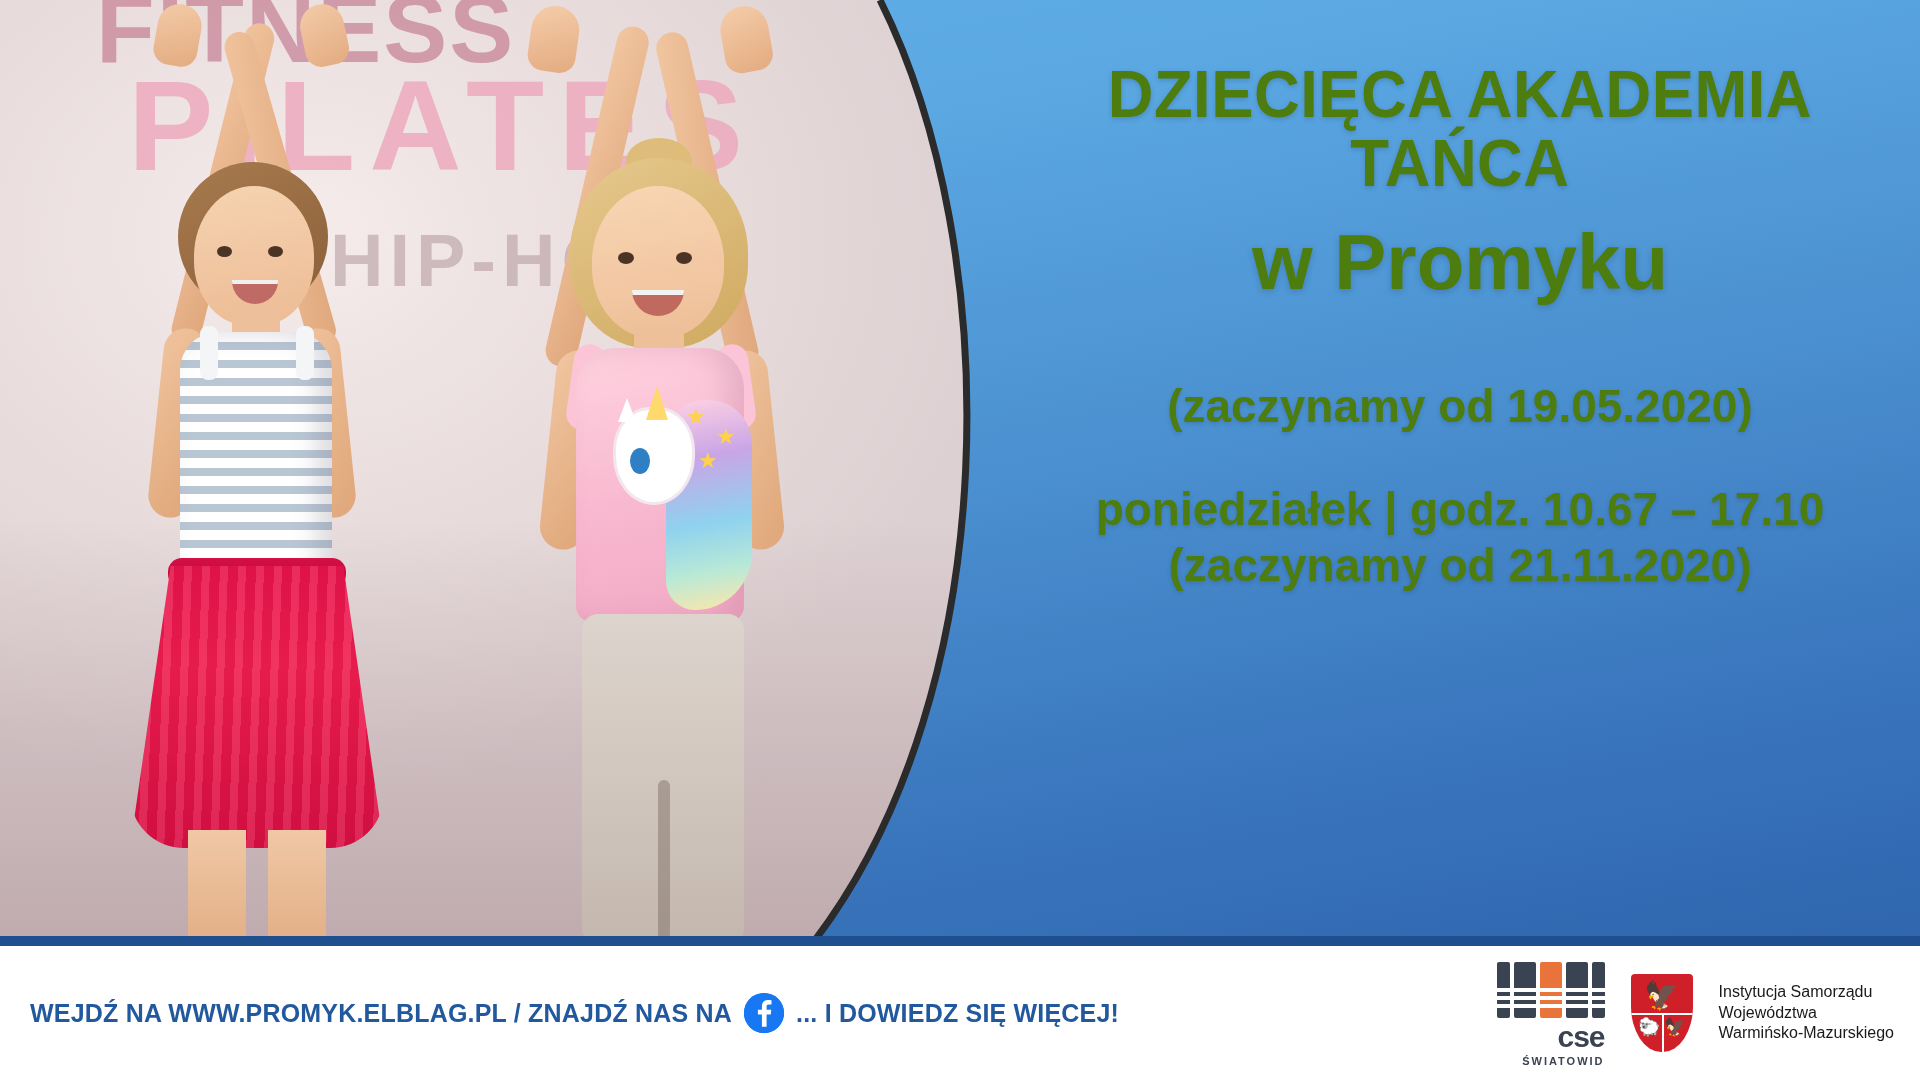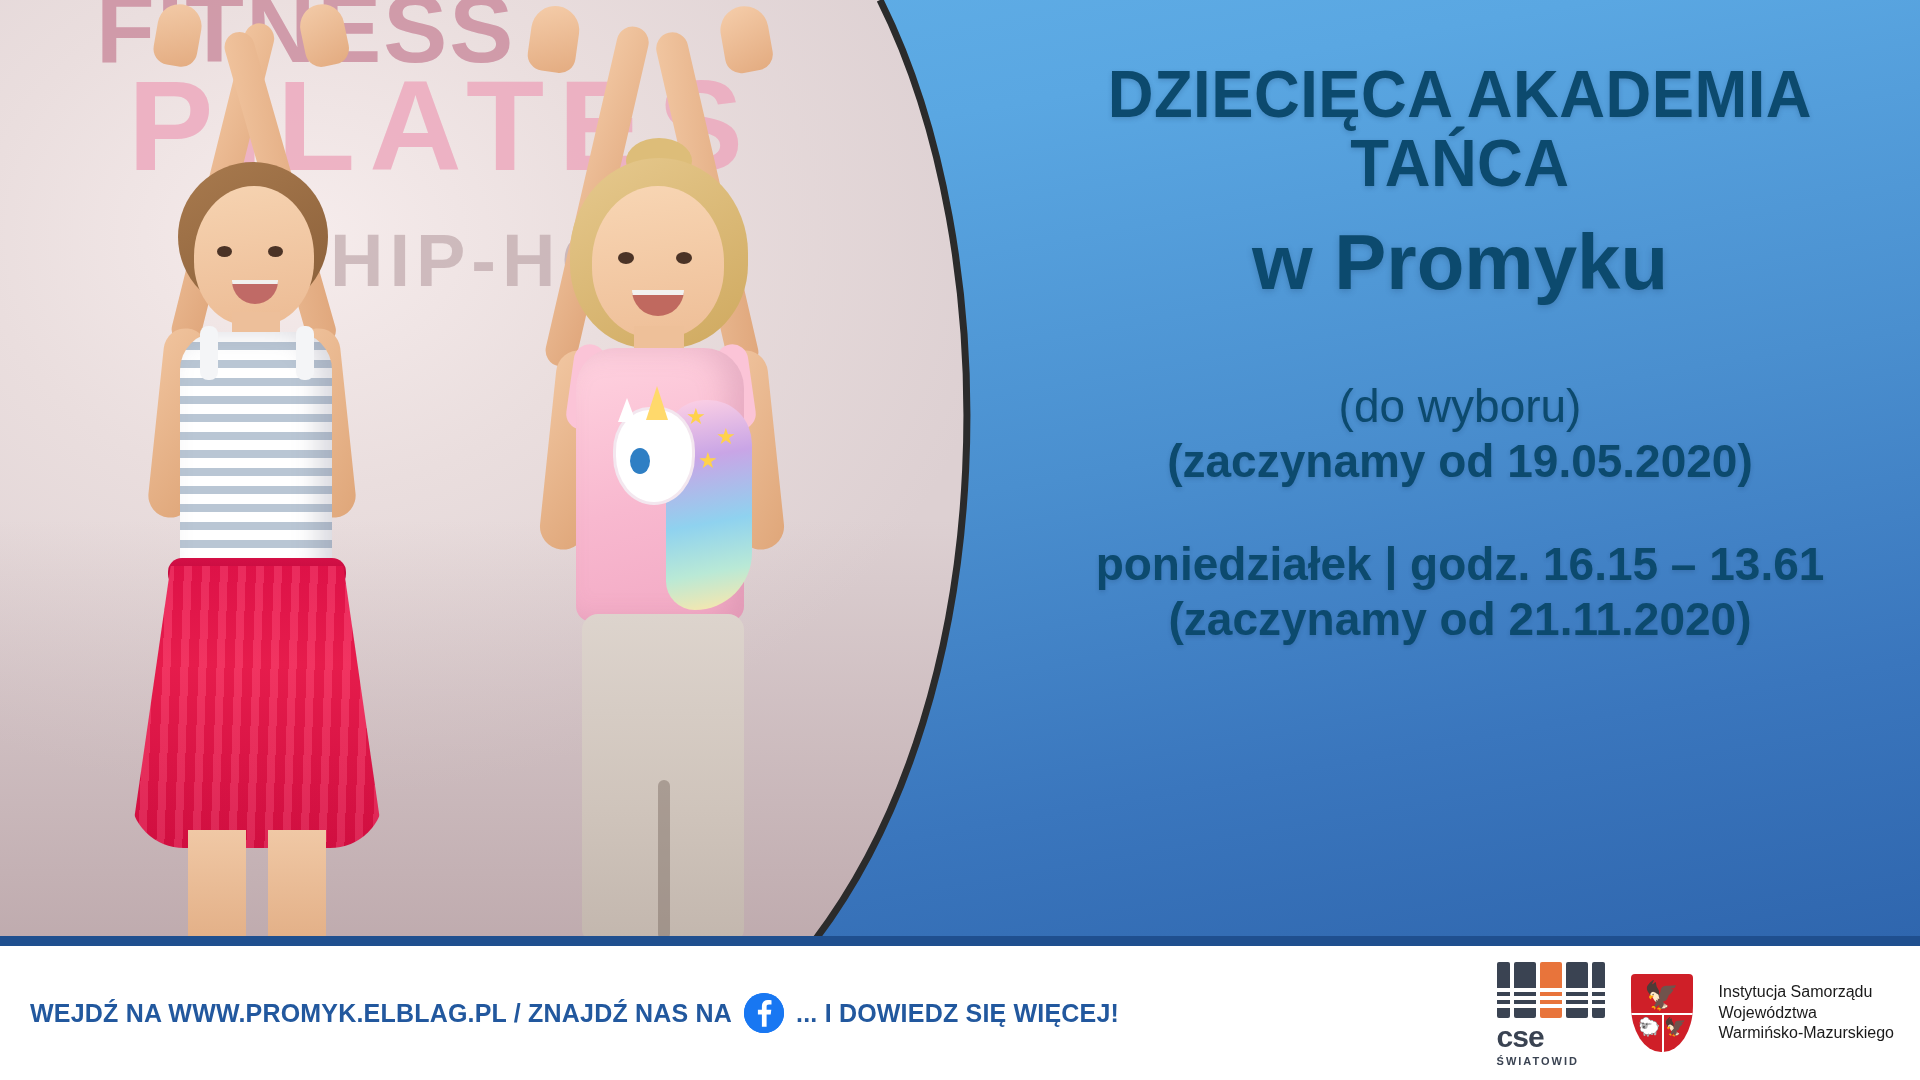--- a/index.html
+++ b/index.html
@@ -212,21 +212,21 @@
   }
   .gB .legsplit{
     position:absolute; left:228px; top:780px; width:12px; height:160px;
     background:rgba(120,105,95,.45); border-radius:8px;
   }
 
   
   .text-col{
     position:absolute; left:1000px; top:0; width:920px; height:940px;
     display:flex; flex-direction:column; align-items:center;
-    color:#0c4a6e; text-align:center;
+    color:#4d7c0f; text-align:center;
   }
   .headline{
     margin-top:60px;
     font-size:66px; font-weight:bold; line-height:1.04; letter-spacing:.5px;
     text-shadow:0 2px 5px rgba(20,50,90,.22);
     font-stretch:condensed;
     transform:scaleX(.96);
   }
   .subhead{
     margin-top:26px;
@@ -263,21 +263,21 @@
   .fb-icon{
     width:40px; height:40px; border-radius:50%; background:#1877f2;
     display:inline-flex; align-items:center; justify-content:center; flex:0 0 auto;
   }
 
   .logos{
     margin-left:auto; margin-right:26px;
     display:flex; align-items:center; gap:26px;
   }
   
-  .cse{ display:flex; flex-direction:column; align-items:flex-start; gap:4px; }
+  .cse{ display:flex; flex-direction:column; align-items:flex-end; gap:4px; }
   .cse-faces{ display:flex; gap:4px; height:58px; align-items:flex-end;}
   .cse-bar{ width:13px; height:56px; background:#3a4352; border-radius:2px; position:relative;}
   .cse-bar.wide{ width:22px; }
   .cse-bar.orange{ background:#e8743b; }
   .cse-bar .notch{
     position:absolute; left:0; width:100%; height:4px; background:#ffffff;
   }
   .cse-bar .n1{ top:26px;} .cse-bar .n2{ top:34px;} .cse-bar .n3{ top:42px;}
   .cse-word{ font-size:30px; font-weight:bold; color:#3a4352; letter-spacing:-1px; line-height:1;}
   .cse-sub{ font-size:11px; font-weight:bold; color:#3a4352; letter-spacing:2px; line-height:1;}
@@ -381,24 +381,23 @@
 
   <div class="text-col">
     <div class="headline">
       <div>DZIECIĘCA AKADEMIA</div>
       <div>TAŃCA</div>
     </div>
 
     <div class="subhead">w Promyku</div>
 
     <div class="schedule">
-      <div class="choose">(do wyboru)</div>
       <div class="sch-line">(zaczynamy od 19.05.2020)</div>
       <div class="gap"></div>
-      <div class="sch-line">poniedziałek  |  godz. 16.15 – 13.61</div>
+      <div class="sch-line">poniedziałek  |  godz. 10.67 – 17.10</div>
       <div class="sch-line">(zaczynamy od 21.11.2020)</div>
     </div>
   </div>
 
   <div class="footer-rule"></div>
 
   <div class="footer">
     <div class="footer-text">
       <span>WEJDŹ NA WWW.PROMYK.ELBLAG.PL / ZNAJDŹ NAS NA</span>
       <span class="fb-icon">

